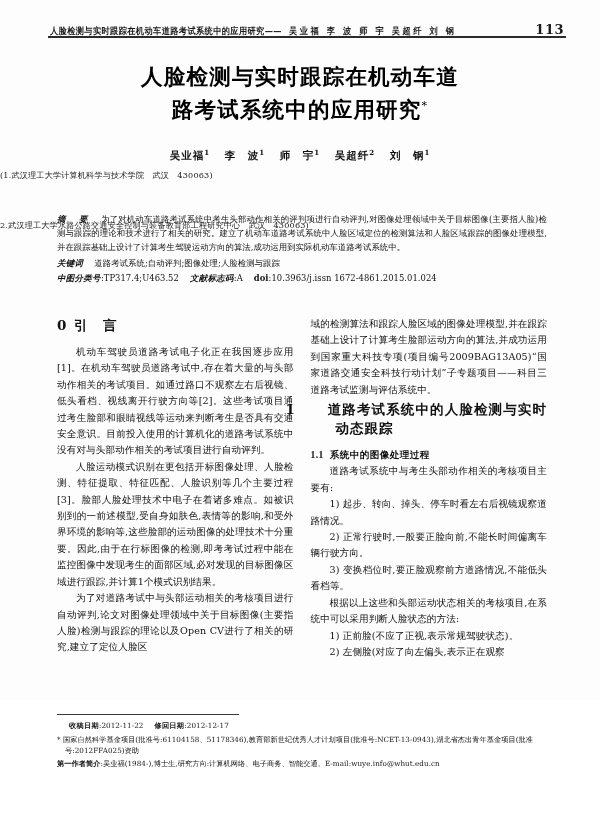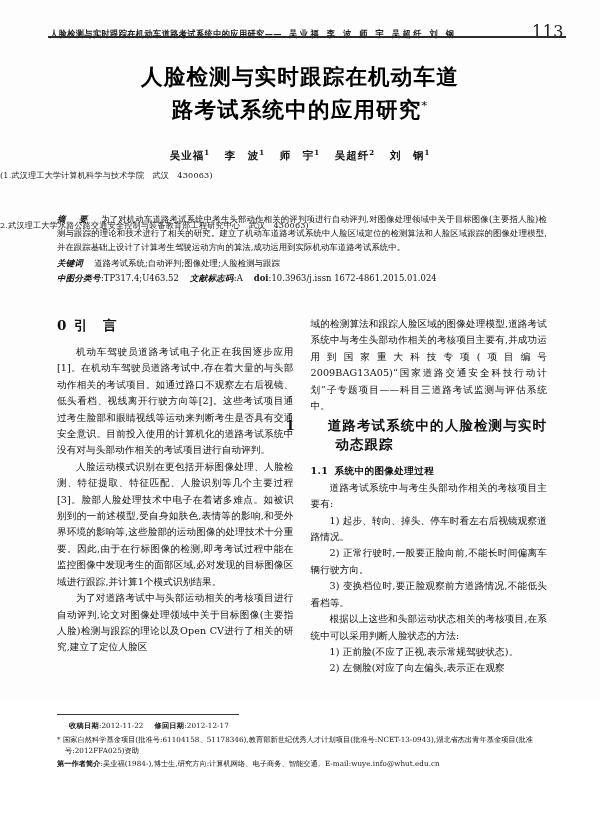--- a/index.html
+++ b/index.html
@@ -45,22 +45,22 @@
   .runhead-authors {
     flex: 1 1 auto;
     padding-left: 7px;
     letter-spacing: 2.6px;
     font-weight: 600;
     transform: scaleY(1.12);
     transform-origin: left bottom;
   }
   .runhead-page {
     flex: 0 0 auto;
-    font-size: 16px;
-    font-weight: 400;
+    font-size: 13px;
+    font-weight: 700;
     letter-spacing: 0.5px;
     padding-left: 6px;
   }
   .rule-top {
     position: absolute;
     top: 36px;
     left: 48px;
     right: 34px;
     height: 1.5px;
     background: #2b2b2b;
@@ -188,20 +188,21 @@
   h2.sec.indent-hang {
     padding-left: 25px;
     text-indent: -25px;
   }
   h3.subsec {
     margin: 1px 0 0 0;
     font-size: 9.6px;
     font-weight: 700;
     letter-spacing: 0.4px;
     line-height: 16.4px;
+    font-family: Liberation Serif, serif;
   }
   h3.subsec .num { margin-right: 6px; }
 
   .col .pad-top { margin-top: 2px; }
 
   
   .rule-foot {
     position: absolute;
     left: 57px;
     width: 182px;
@@ -275,21 +276,21 @@
     <div class="col">
       <h2 class="sec">
         <span class="num">0</span><span>引　言</span>
       </h2>
       <p>机动车驾驶员道路考试电子化正在我国逐步应用[1]。在机动车驾驶员道路考试中,存在着大量的与头部动作相关的考试项目。如通过路口不观察左右后视镜、低头看档、视线离开行驶方向等[2]。这些考试项目通过考生脸部和眼睛视线等运动来判断考生是否具有交通安全意识。目前投入使用的计算机化的道路考试系统中没有对与头部动作相关的考试项目进行自动评判。</p>
       <p>人脸运动模式识别在更包括开标图像处理、人脸检测、特征提取、特征匹配、人脸识别等几个主要过程[3]。脸部人脸处理技术中电子在着诸多难点。如被识别到的一前述模型,受自身如肤色,表情等的影响,和受外界环境的影响等,这些脸部的运动图像的处理技术十分重要。因此,由于在行标图像的检测,即考考试过程中能在监控图像中发现考生的面部区域,必对发现的目标图像区域进行跟踪,并计算1个模式识别结果。</p>
       <p>为了对道路考试中与头部运动相关的考核项目进行自动评判,论文对图像处理领域中关于目标图像(主要指人脸)检测与跟踪的理论以及Open CV进行了相关的研究,建立了定位人脸区</p>
     </div>
 
     <div class="col">
-      <p class="noind">域的检测算法和跟踪人脸区域的图像处理模型,道路考试系统中与考生头部动作相关的考核项目主要有,并成功运用到国家重大科技专项(项目编号2009BAG13A05)“国家道路交通安全科技行动计划”子专题项目——科目三道路考试监测与评估系统中。</p>
+      <p class="noind">域的检测算法和跟踪人脸区域的图像处理模型,并在跟踪基础上设计了计算考生脸部运动方向的算法,并成功运用到国家重大科技专项(项目编号2009BAG13A05)“国家道路交通安全科技行动计划”子专题项目——科目三道路考试监测与评估系统中。</p>
       <h2 class="sec indent-hang pad-top">
         <span class="num">1</span><span>道路考试系统中的人脸检测与实时动态跟踪</span>
       </h2>
       <h3 class="subsec">
         <span class="num">1.1</span><span>系统中的图像处理过程</span>
       </h3>
       <p>道路考试系统中与考生头部动作相关的考核项目主要有:</p>
       <p>1) 起步、转向、掉头、停车时看左右后视镜观察道路情况。</p>
       <p>2) 正常行驶时,一般要正脸向前,不能长时间偏离车辆行驶方向。</p>
       <p>3) 变换档位时,要正脸观察前方道路情况,不能低头看档等。</p>

